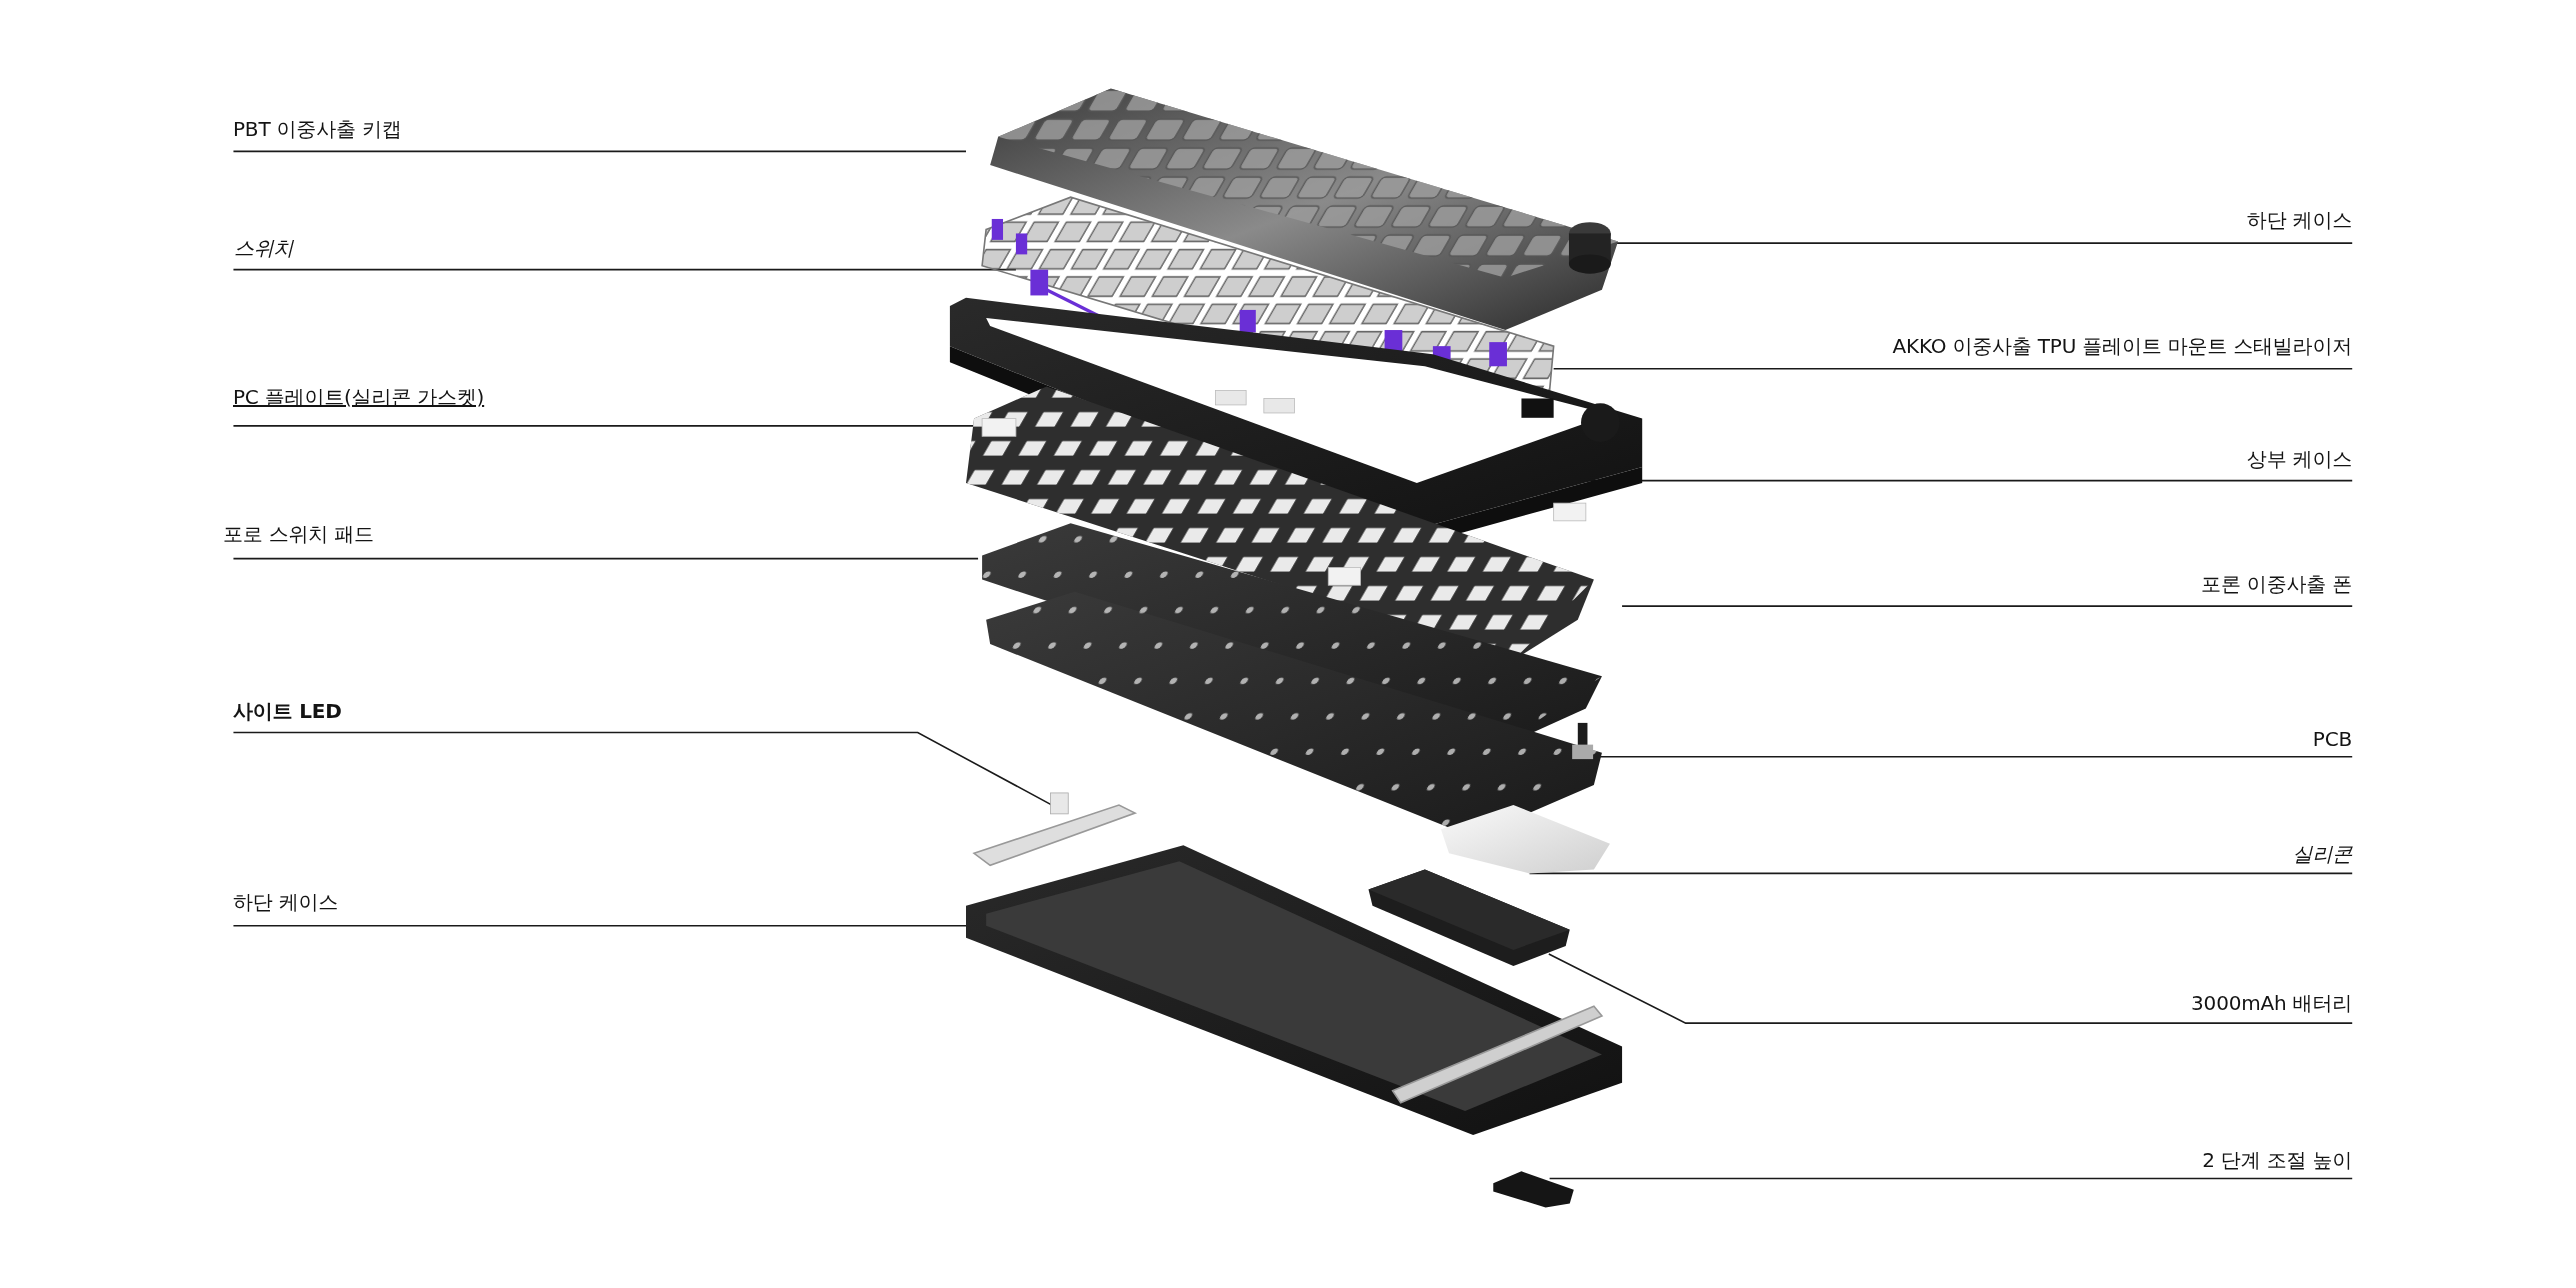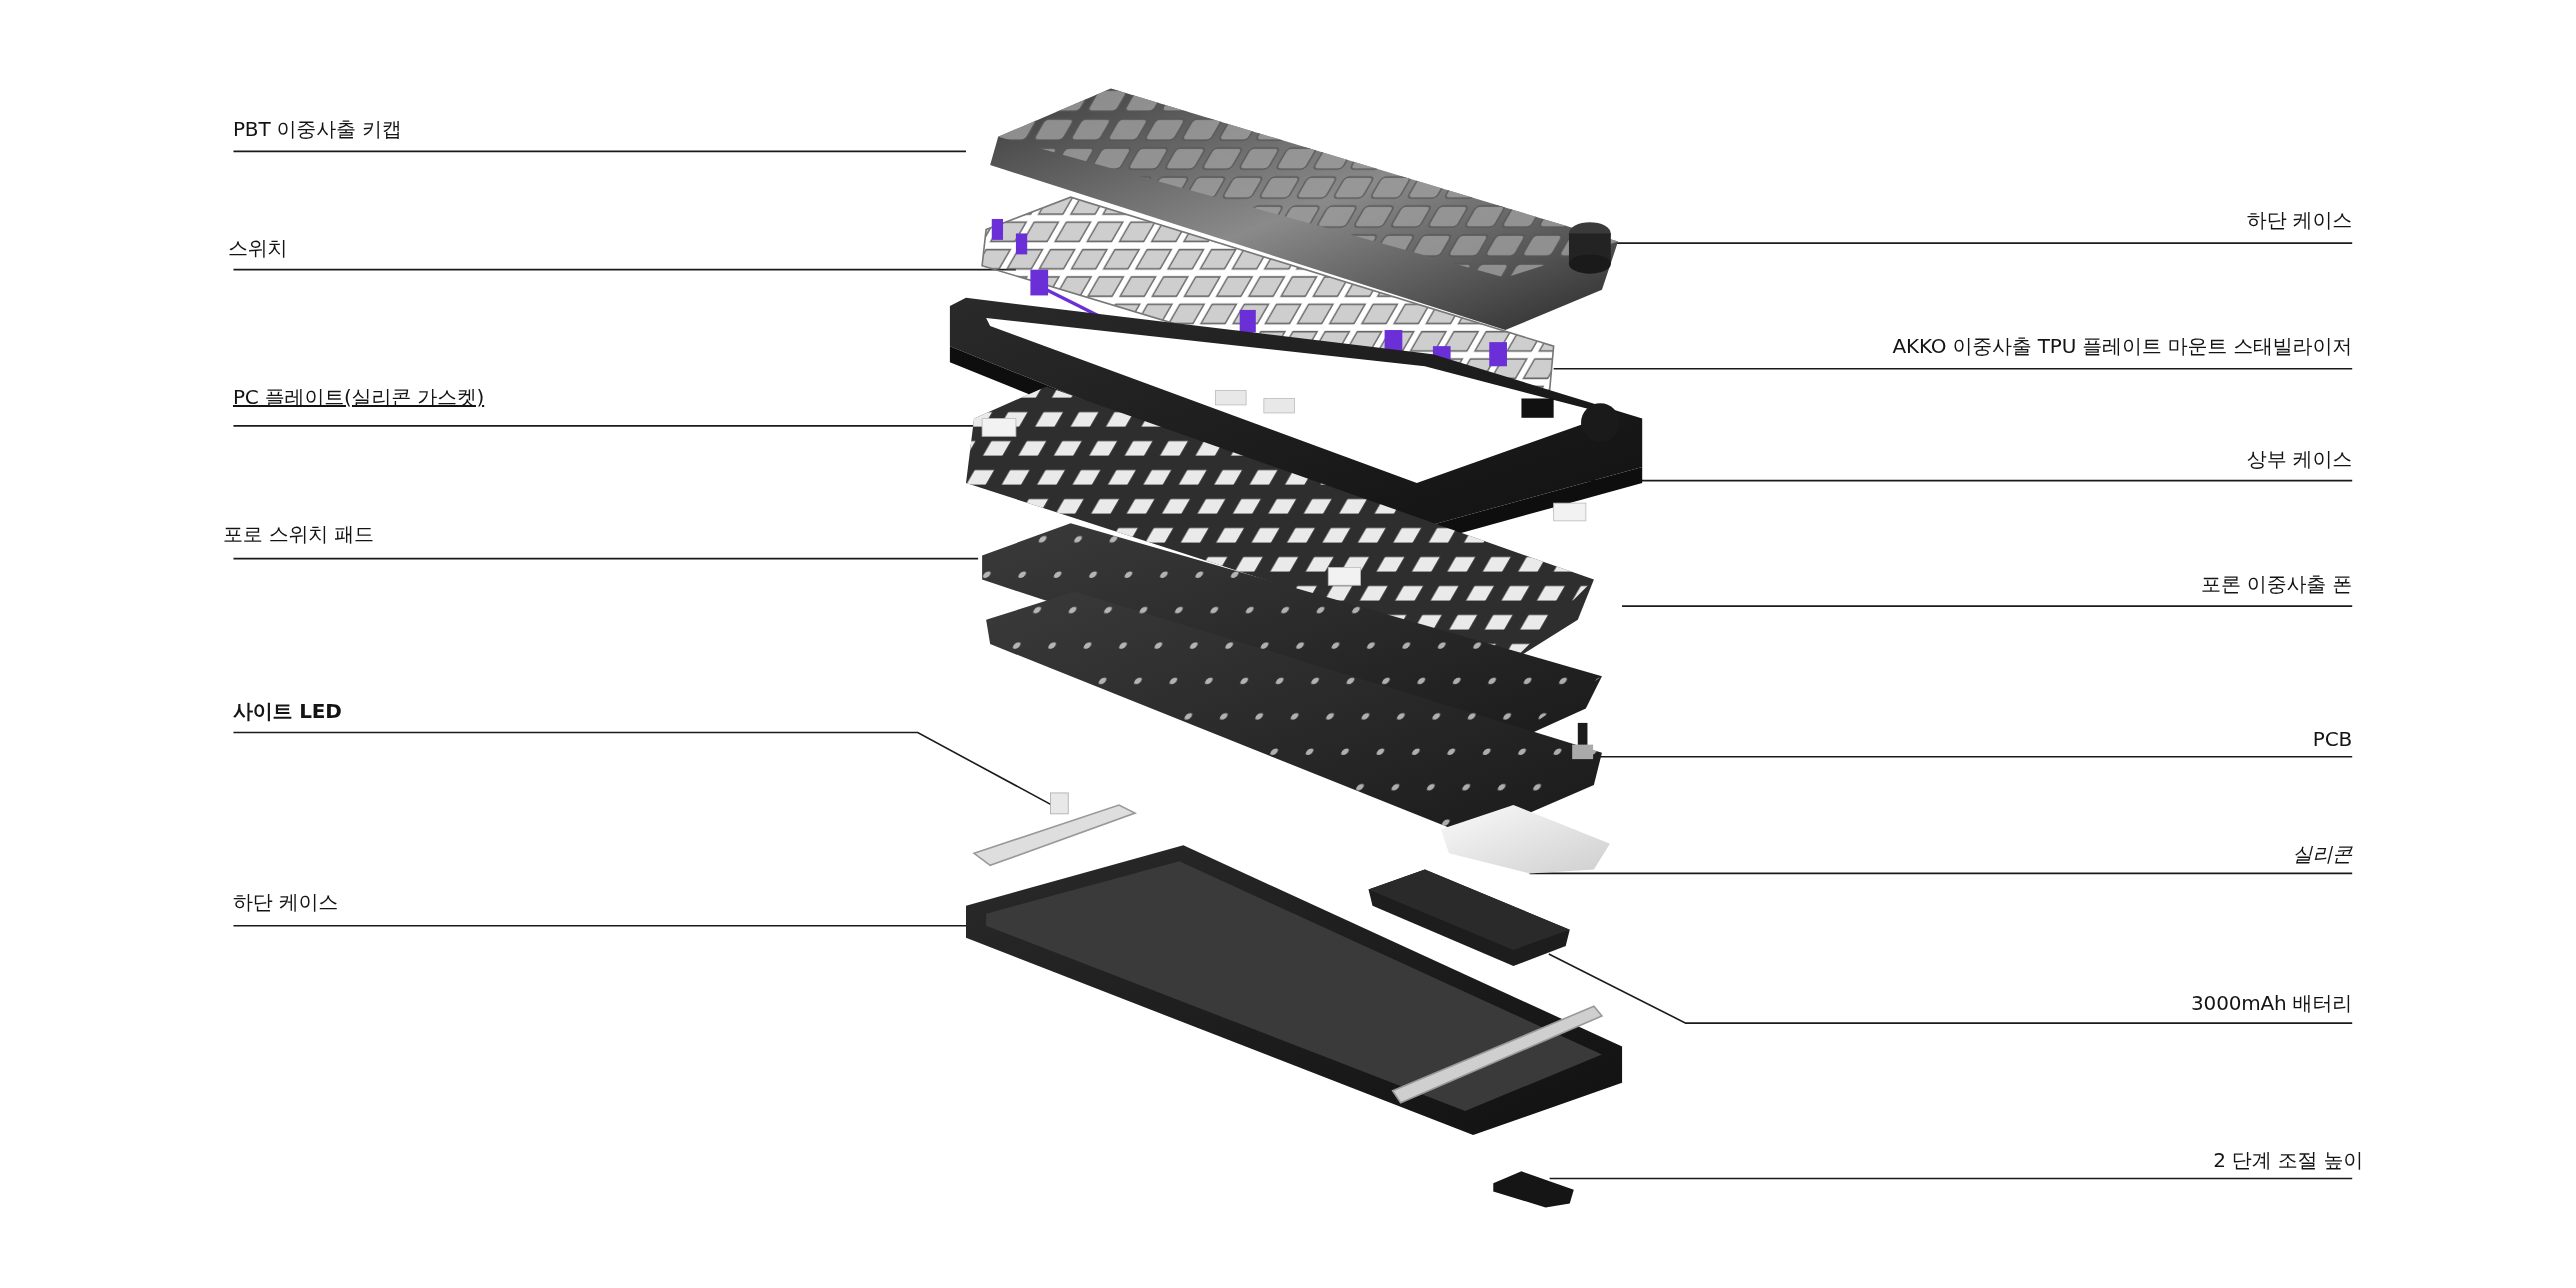--- a/index.html
+++ b/index.html
@@ -142,29 +142,29 @@
 
       <polygon points="1730,1355 1980,1250 1990,1262 1740,1370" fill="#cfcfcf" stroke="#999" stroke-width="2"></polygon>
     </g>
 
     <g>
       <polygon points="1855,1470 1890,1455 1955,1478 1950,1495 1920,1500 1855,1480" fill="#151515"></polygon>
     </g>
   </svg>
 
   <div class="label left" style="left:233px; top:117px;">PBT 이중사출 키캡</div>
-  <div class="label left" style="left:228px; top:236px;">스위치</div>
+  <div class="label left" style="left:234px; top:236px;font-style:italic;">스위치</div>
   <div class="label left" style="left:233px; top:385px;text-decoration:underline;">PC 플레이트(실리콘 가스켓)</div>
   <div class="label left" style="left:223px; top:522px;">포로 스위치 패드</div>
   <div class="label left" style="left:233px; top:699px;font-weight:bold;">사이트 LED</div>
   <div class="label left" style="left:233px; top:890px;">하단 케이스</div>
 
   <div class="label right" style="right:224px; top:208px;">하단 케이스</div>
   <div class="label right" style="right:224px; top:334px;">AKKO 이중사출 TPU 플레이트 마운트 스태빌라이저</div>
   <div class="label right" style="right:224px; top:447px;">상부 케이스</div>
   <div class="label right" style="right:224px; top:572px;">포론 이중사출 폰</div>
   <div class="label right" style="right:224px; top:727px;">PCB</div>
   <div class="label right" style="right:224px; top:842px;font-style:italic;">실리콘</div>
   <div class="label right" style="right:224px; top:991px;">3000mAh 배터리</div>
-  <div class="label right" style="right:213px; top:1148px;">2 단계 조절 높이</div>
+  <div class="label right" style="right:224px; top:1148px;">2 단계 조절 높이</div>
 
 </div>
 
 
 </body></html>

